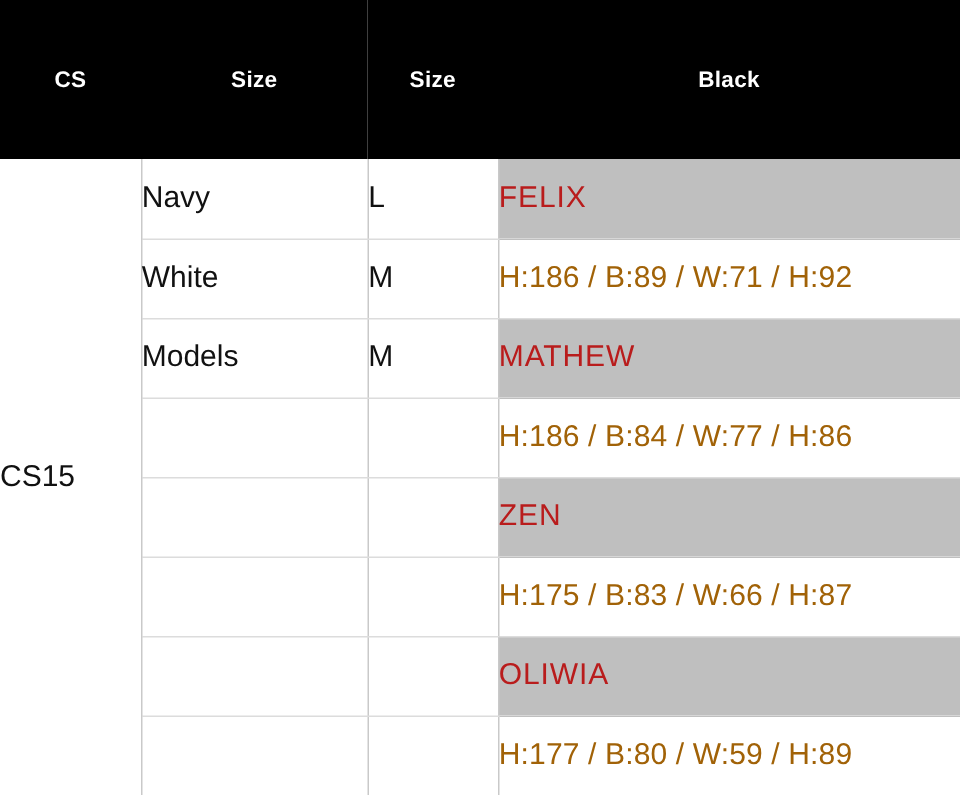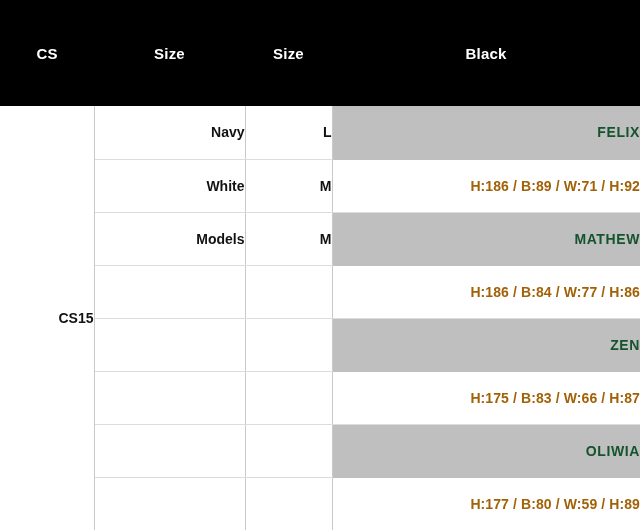--- a/index.html
+++ b/index.html
@@ -33,24 +33,24 @@
     vertical-align: middle;
     padding: 0;
     border: none;
     letter-spacing: 0.2px;
   }
 
   
   .size-table tbody td {
     height: 53px;
     padding: 0;
-    text-align: right;
+    text-align: left;
     vertical-align: middle;
-    font-size: 14px;
-    font-weight: bold;
+    font-size: 20px;
+    font-weight: normal;
     color: #111111;
     background: #ffffff;
     border-right: 1px solid #c9c9c9;
     border-bottom: 1px solid #dcdcdc;
     box-sizing: border-box;
     white-space: nowrap;
   }
 
   .size-table tbody tr:last-child td {
     border-bottom: none;
@@ -63,21 +63,21 @@
   }
 
   .models-cell {
     border-right: none !important;
     font-size: 14.5px;
   }
 
   
   .models-cell.band {
     background: #bfbfbf;
-    color: #14532d;
+    color: #b91c1c;
     border-bottom-color: #bfbfbf;
     letter-spacing: 0.6px;
   }
 
   
   .models-cell.measure {
     background: #ffffff;
     color: #a16207;
     letter-spacing: 0.1px;
   }

